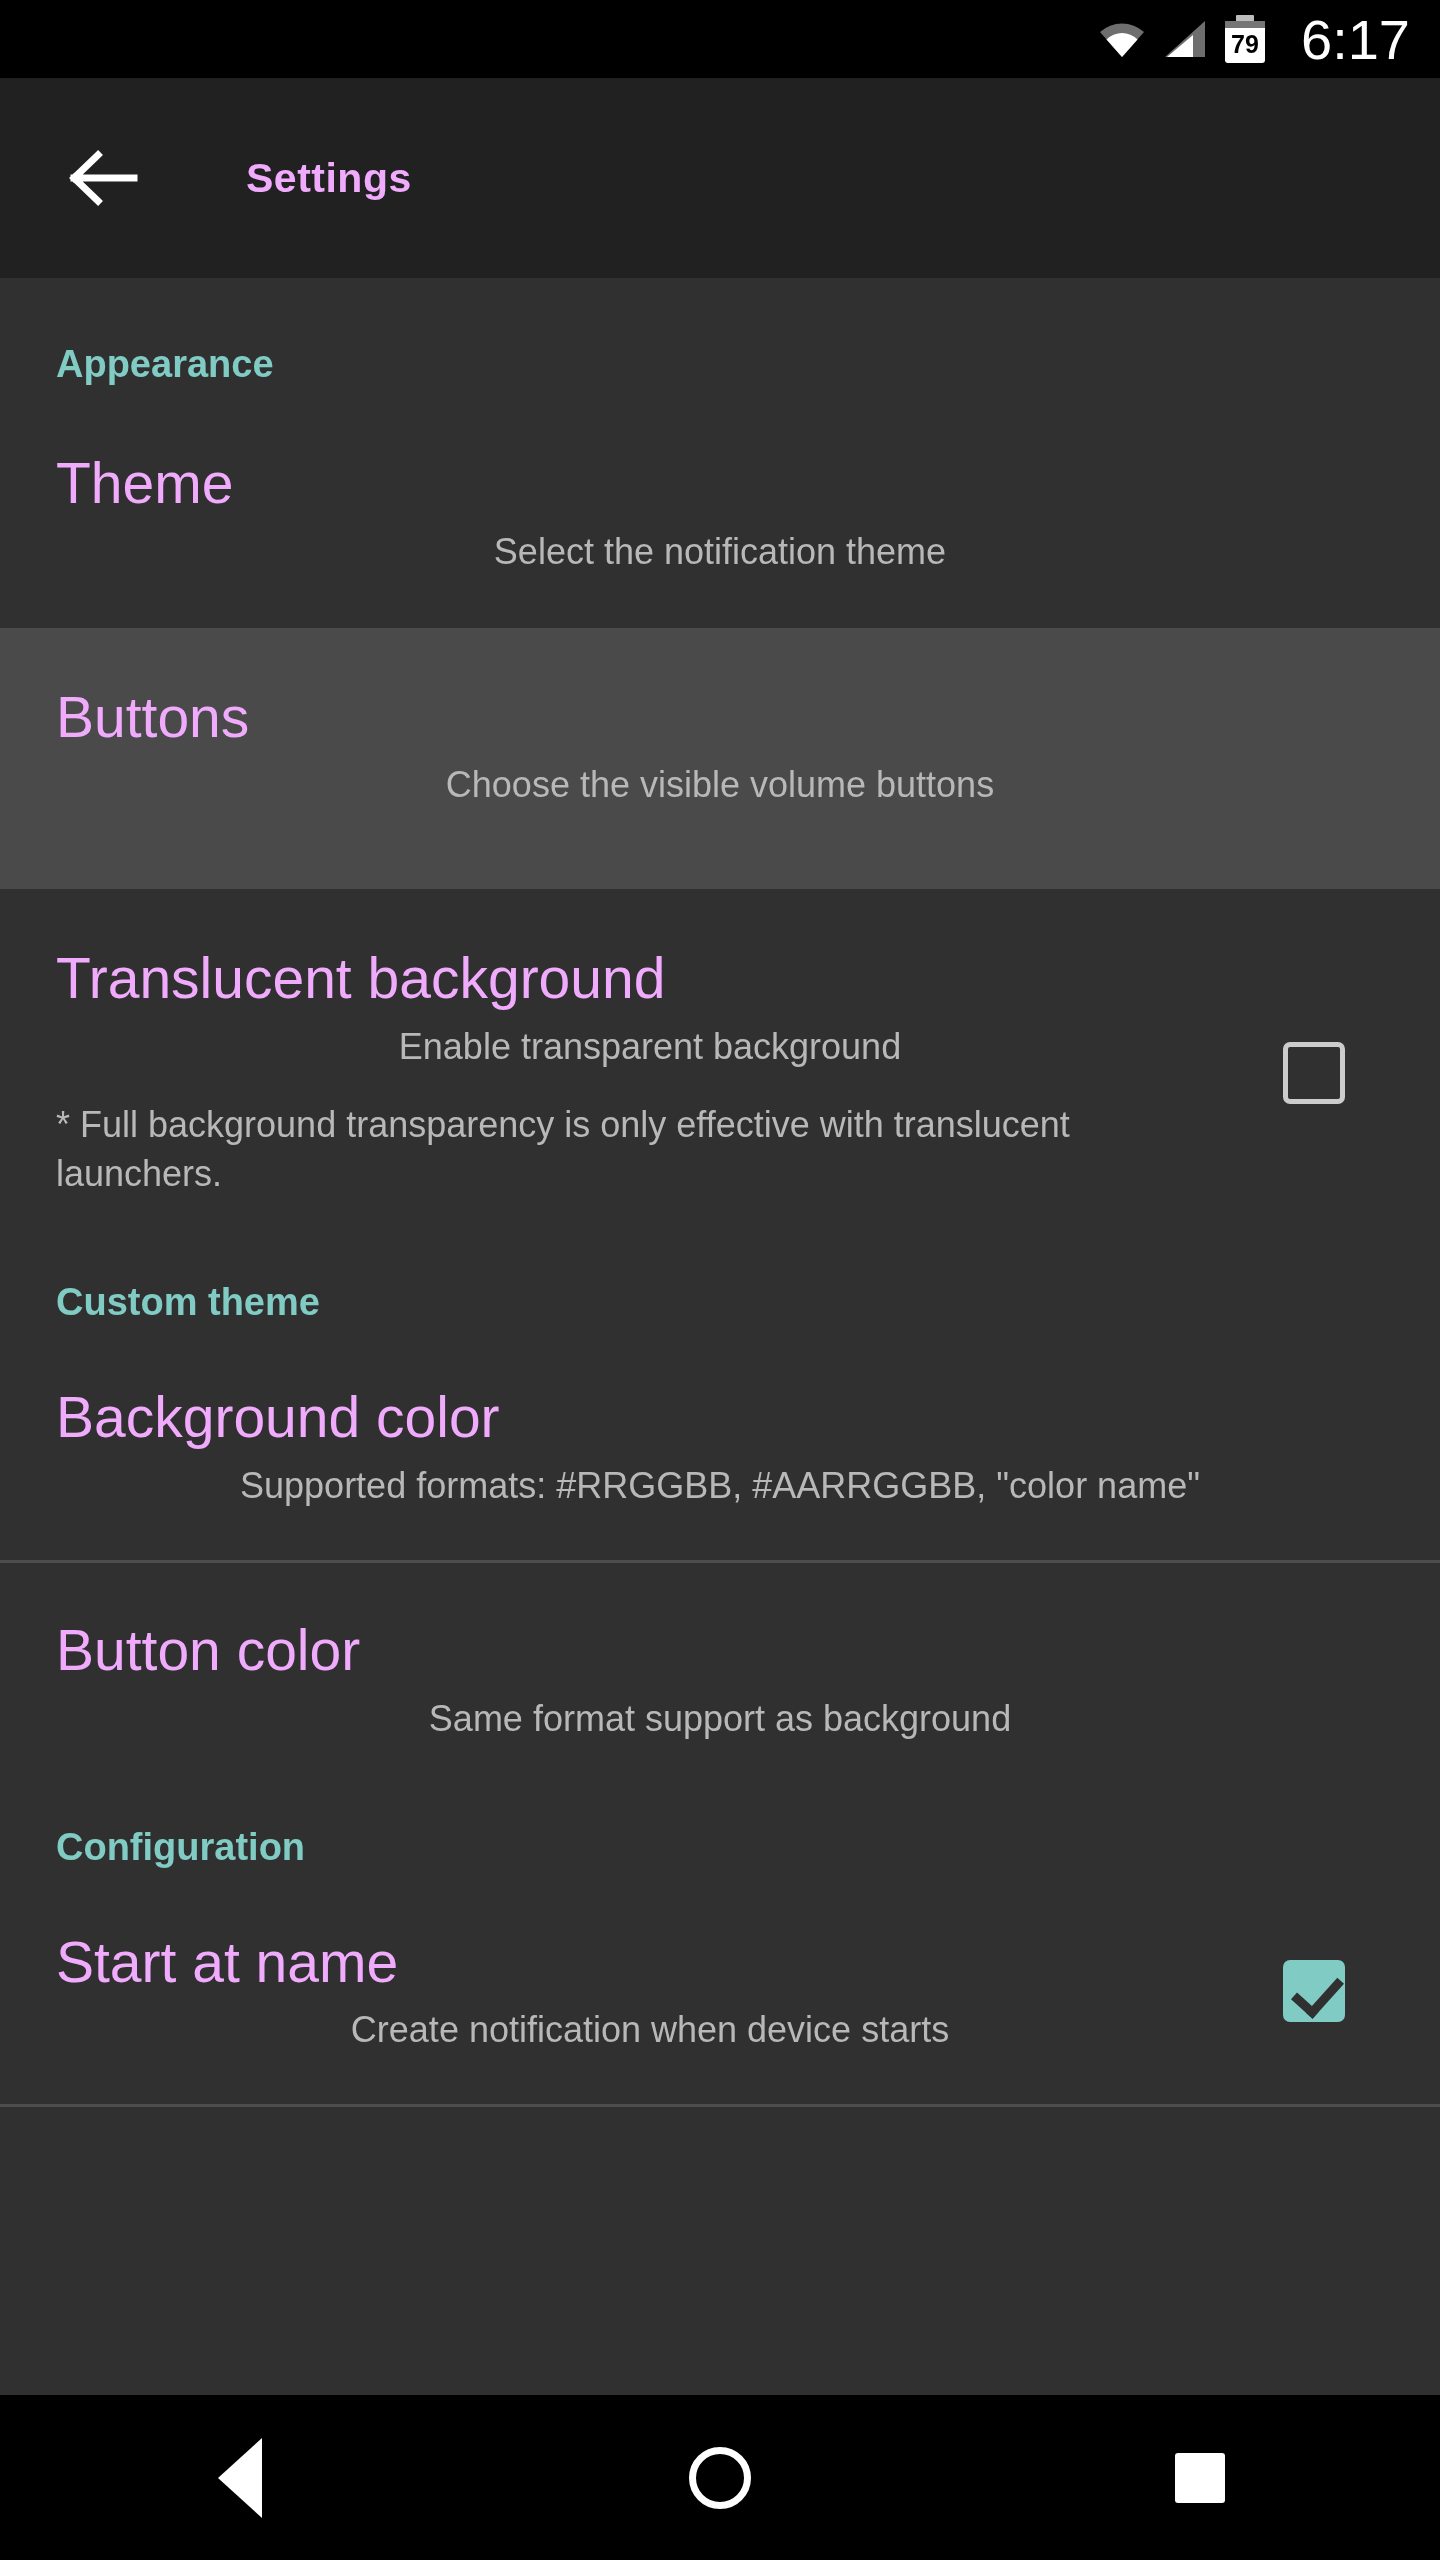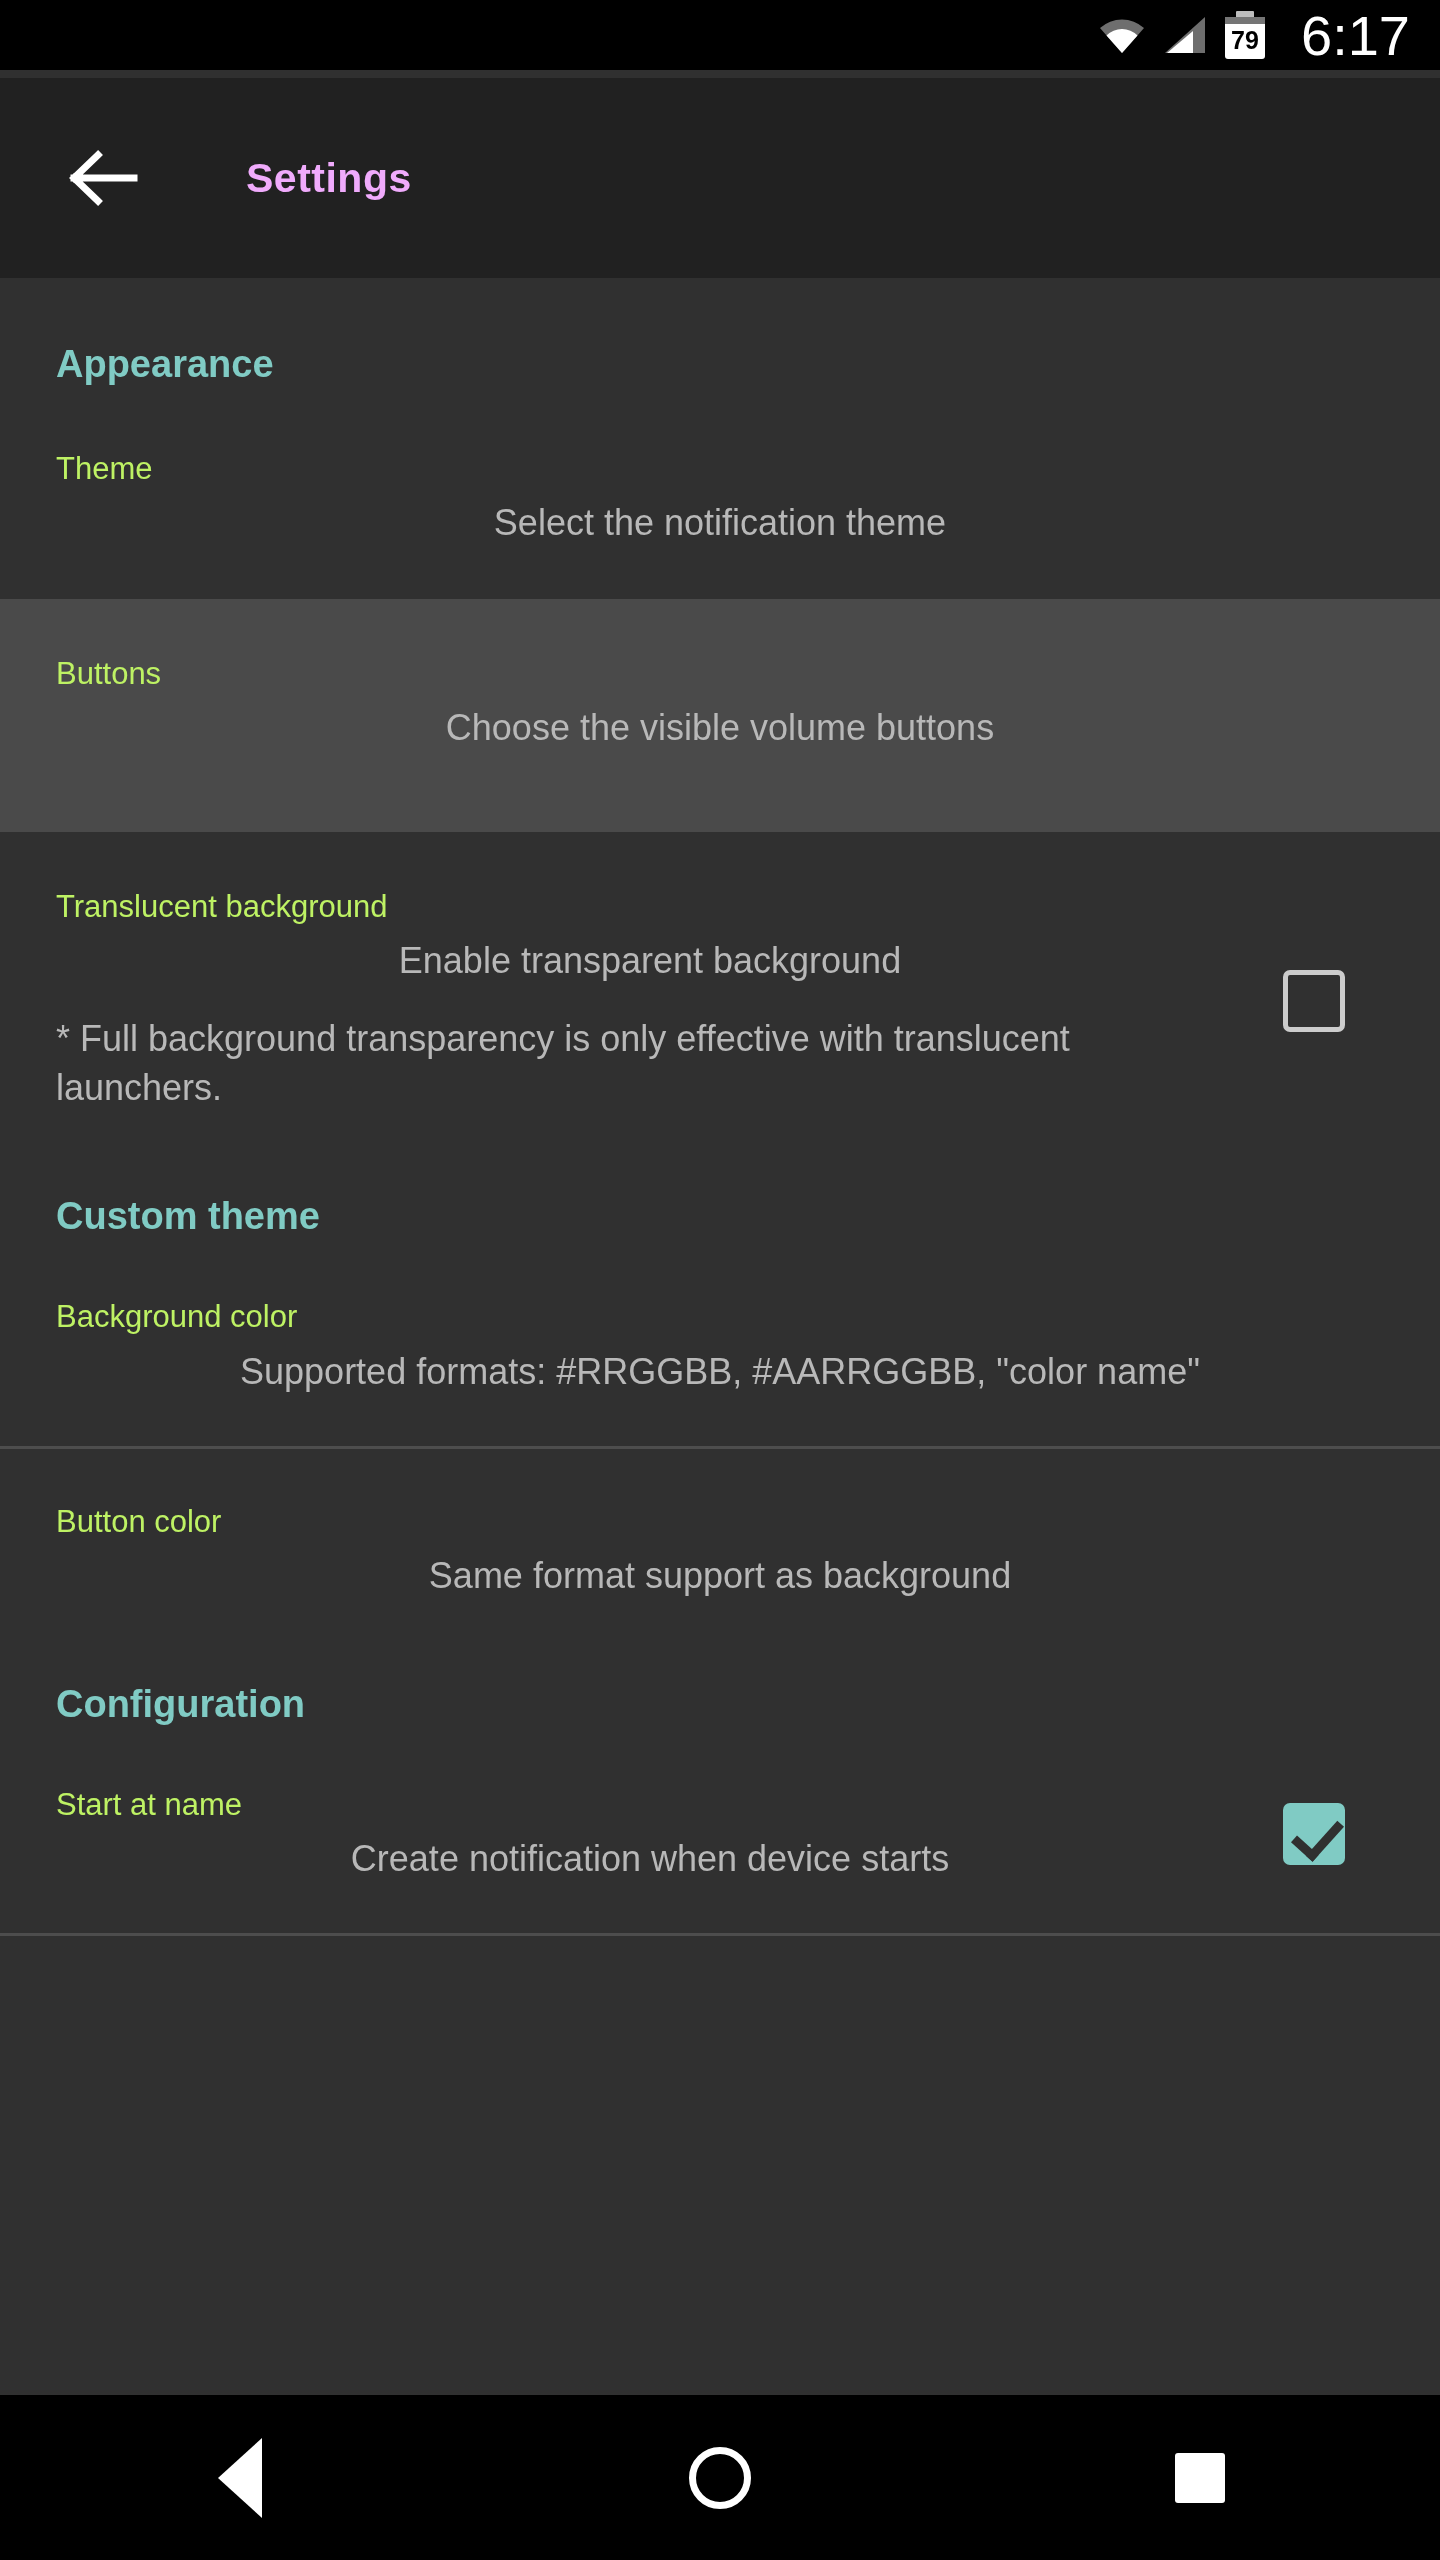--- a/index.html
+++ b/index.html
@@ -6,21 +6,21 @@
   html, body {
     width:1440px; height:2560px;
     background:#000;
     font-family:"Liberation Sans", sans-serif;
     overflow:hidden;
   }
   .phone { position:relative; width:1440px; height:2560px; background:#303030; }
 
   
   .statusbar {
-    position:absolute; top:0; left:0; width:1440px; height:70px;
+    position:absolute; top:0; left:0; width:1440px; height:78px;
     background:#000; display:flex; align-items:center; justify-content:flex-end;
     padding-right:30px;
   }
   .sb-icons { display:flex; align-items:center; gap:18px; }
   .wifi-ic { width:46px; height:40px; position:relative; }
   .signal-ic { width:44px; height:40px; position:relative; }
   .batt-ic { width:40px; height:48px; position:relative; }
   .batt-cap { position:absolute; left:11px; top:0; width:18px; height:7px; background:#bdbdbd; border-radius:1px;}
   .batt-body { position:absolute; left:0; top:6px; width:40px; height:42px; background:#fff; border-radius:3px;
                display:flex; align-items:center; justify-content:center; }
@@ -44,21 +44,21 @@
     background:#303030; overflow:hidden;
   }
   .section-header {
     color:#80cbc4; font-size:38px; font-weight:bold; padding-left:56px;margin-top:7px;
   }
   .pref {
     position:relative; padding:0 56px;
   }
   .pref-row { display:flex; align-items:center; }
   .pref-text { flex:1 1 auto; }
-  .pref-title { color:#bef264; font-size:31px; font-weight:400; line-height:1.1; }
+  .pref-title { color:#f0abfc; font-size:57px; font-weight:400; line-height:1.1; }
   .pref-sum { color:#b8b8b8; font-size:36px; font-weight:400; line-height:1.25; margin-top:14px;text-align:center; }
   .pref-note { color:#b8b8b8; font-size:36px; line-height:1.35; margin-top:32px; }
 
   .highlight { background:#4a4a4a; }
   .divider { height:3px; background:#4d4d4d; width:100%; }
 
   
   .cb-wrap { width:140px; display:flex; align-items:center; justify-content:center; flex:0 0 auto; }
   .checkbox {
     width:62px; height:62px; border-radius:7px; position:relative;

